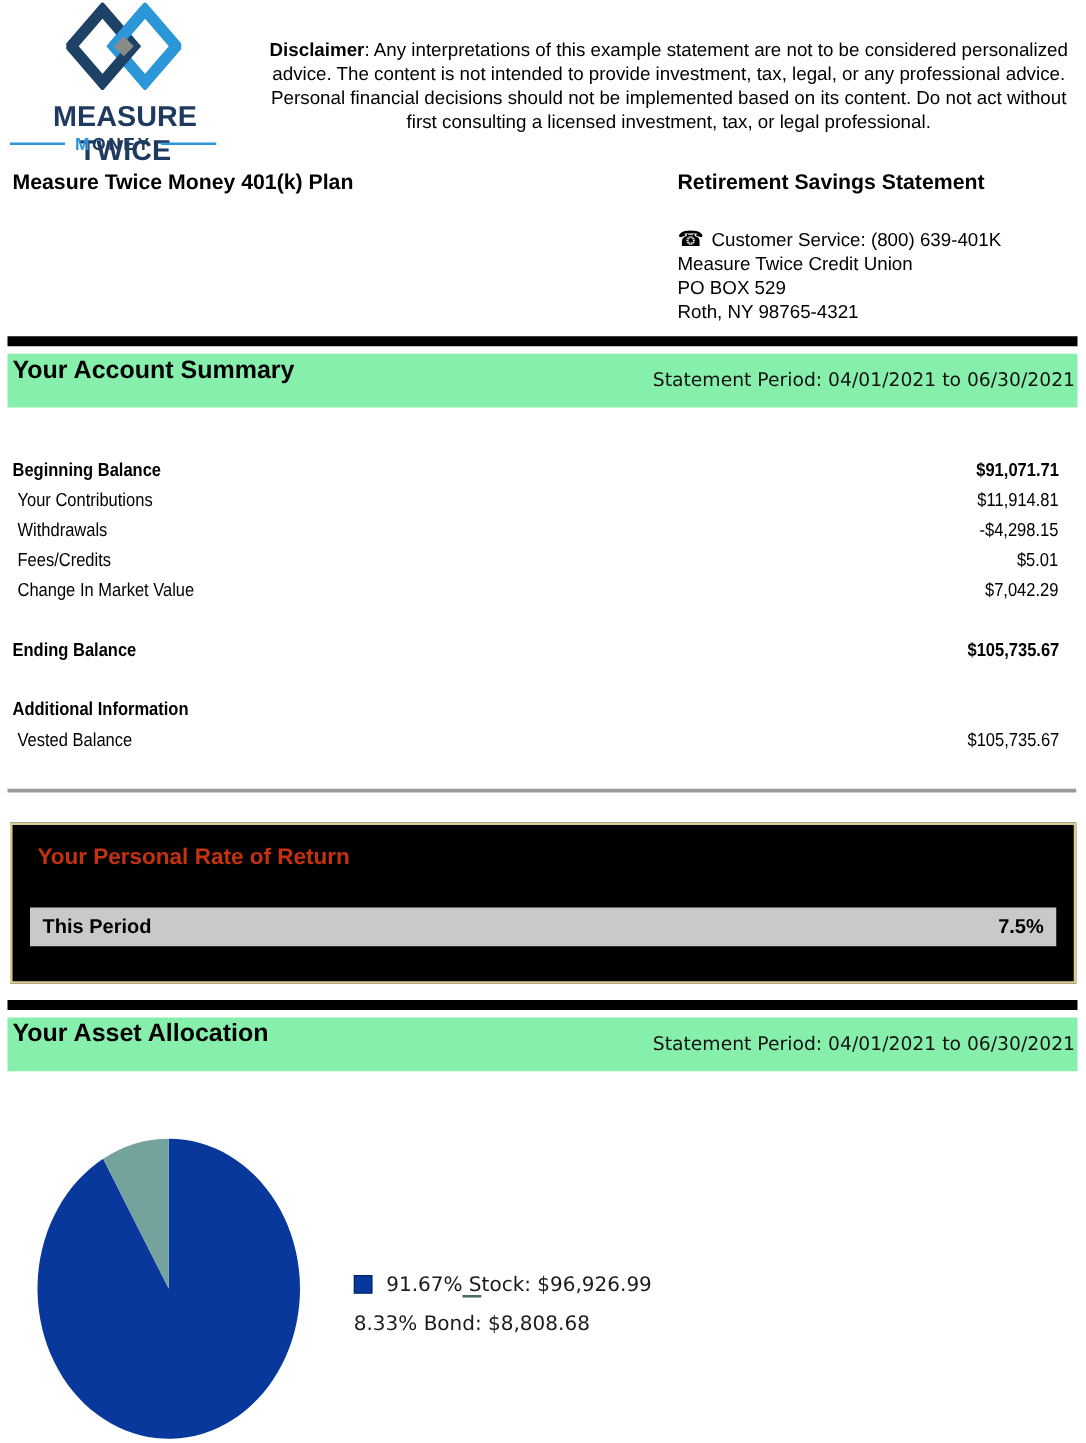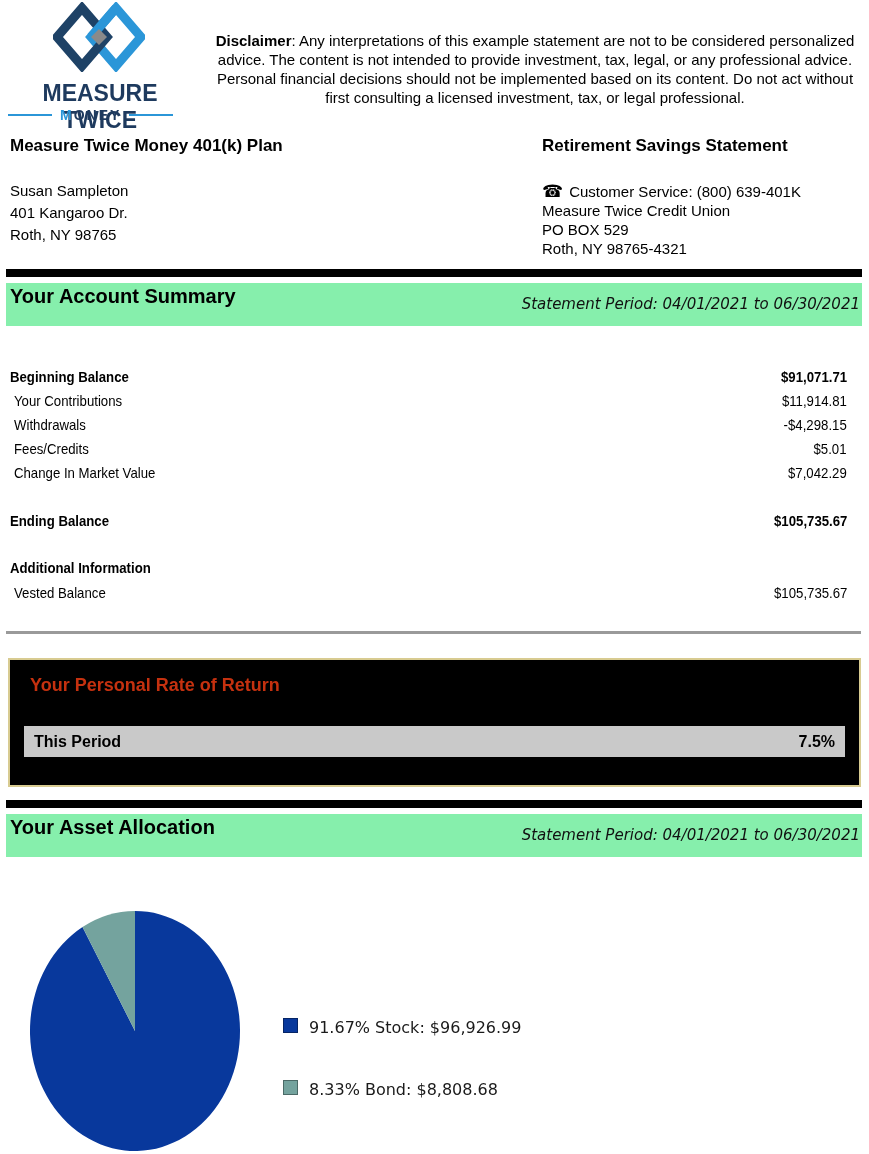--- a/index.html
+++ b/index.html
@@ -28,40 +28,40 @@
   .stmt-title{left:542px;top:136px;font-size:17px;font-weight:bold;}
   .addr{left:10px;top:180px;font-size:15px;line-height:22px;}
   .contact{left:542px;top:182px;font-size:15px;line-height:19px;}
   .phone-glyph{font-size:17px;margin-right:6px;}
 
   
   .blackbar{left:6px;width:856px;height:8px;background:#000;}
   .band{left:6px;width:856px;height:43px;background:#86efac;}
   .band .band-title{position:absolute;left:4px;top:2px;font-size:20px;font-weight:bold;color:#000;}
   .band .band-period{position:absolute;right:2px;top:12px;font-size:15px;
-    font-family:"DejaVu Sans",sans-serif;color:#111;font-style:italic;}
+    font-family:"DejaVu Sans",sans-serif;color:#111;}
 
   
   .srow{left:10px;right:22px;height:20px;font-size:15px;text-align:right;}
   .srow .lbl{position:absolute;left:0;top:0;}
   .srow .lbl.ind{left:4px;}
   .srow .val{position:absolute;right:0;top:0;}
 
   .grayline{left:6px;top:631px;width:855px;height:3px;background:#9a9a9a;}
 
   
   .ror-box{left:8px;top:658px;width:849px;height:125px;background:#000000;border:2px solid #d8cb91;}
   .ror-title{position:absolute;left:20px;top:15px;font-size:18px;font-weight:bold;color:#c5310f;}
   .ror-bar{position:absolute;left:14px;right:14px;top:66px;height:31px;background:#c9c9c9;
     display:flex;align-items:center;justify-content:space-between;padding:0 10px;box-sizing:border-box;
     font-size:16px;font-weight:bold;color:#000;}
 
   
   .pie-svg{left:28px;top:908px;}
-  .legend{left:283px;display:flex;align-items:flex-start;gap:11px;height:18px;}
+  .legend{left:283px;display:flex;align-items:center;gap:11px;height:18px;}
   .legend .sw{width:13px;height:13px;border:1px solid rgba(0,0,0,0.35);}
   .legend .ltxt{font-family:"DejaVu Sans",sans-serif;font-size:16px;color:#1a1a1a;white-space:nowrap;}
 </style>
 </head>
 <body>
 
 <div class="page">
 
   <svg class="abs" style="left:53px;top:2px;" width="92" height="70" viewBox="0 0 92 70">
     <path d="M63 6 L88 35 L63 64 L38 35 Z" fill="none" stroke="#2b96d8" stroke-width="9"></path>
@@ -76,25 +76,20 @@
     <div class="rule"></div>
   </div>
 
   <div class="abs disclaimer">
     <span class="bold">Disclaimer</span><span>: Any interpretations of this example statement are not to be considered personalized advice. The content is not intended to provide investment, tax, legal, or any professional advice. Personal financial decisions should not be implemented based on its content. Do not act without first consulting a licensed investment, tax, or legal professional.</span>
   </div>
 
   <div class="abs plan-title">Measure Twice Money 401(k) Plan</div>
   <div class="abs stmt-title">Retirement Savings Statement</div>
 
-  <div class="abs addr">
-    <div>Susan Sampleton</div>
-    <div>401 Kangaroo Dr.</div>
-    <div>Roth, NY 98765</div>
-  </div>
 
   <div class="abs contact">
     <div><span class="phone-glyph">☎</span><span>Customer Service: (800) 639-401K</span></div>
     <div>Measure Twice Credit Union</div>
     <div>PO BOX 529</div>
     <div>Roth, NY 98765-4321</div>
   </div>
 
   <div class="abs blackbar" style="top:269px;"></div>
   <div class="abs band" style="top:283px;">
@@ -154,18 +149,18 @@
 
   <svg class="abs pie-svg" width="216" height="246" viewBox="0 0 216 246">
       <path d="M 107 123 L 107 3 A 105 120 0 1 1 54.519046044639055 19.06438745463238 Z" fill="#08389c"></path>
       <path d="M 107 123 L 54.519046044639055 19.06438745463238 A 105 120 0 0 1 106.9981674042855 3.000000018277049 Z" fill="#74a39e"></path>
     </svg>
 
   <div class="abs legend" style="top:1018px;">
     <span class="sw" style="background-color: rgb(8, 56, 156);"></span>
     <span class="ltxt">91.67% Stock: $96,926.99</span>
   </div>
-  <div class="abs legend" style="top:1080px;">
+  <div class="abs legend" style="top:1036px;flex-direction:column;">
     <span class="sw" style="background-color: rgb(116, 163, 158);"></span>
     <span class="ltxt">8.33% Bond: $8,808.68</span>
   </div>
 
 </div>
 
 </body></html>

